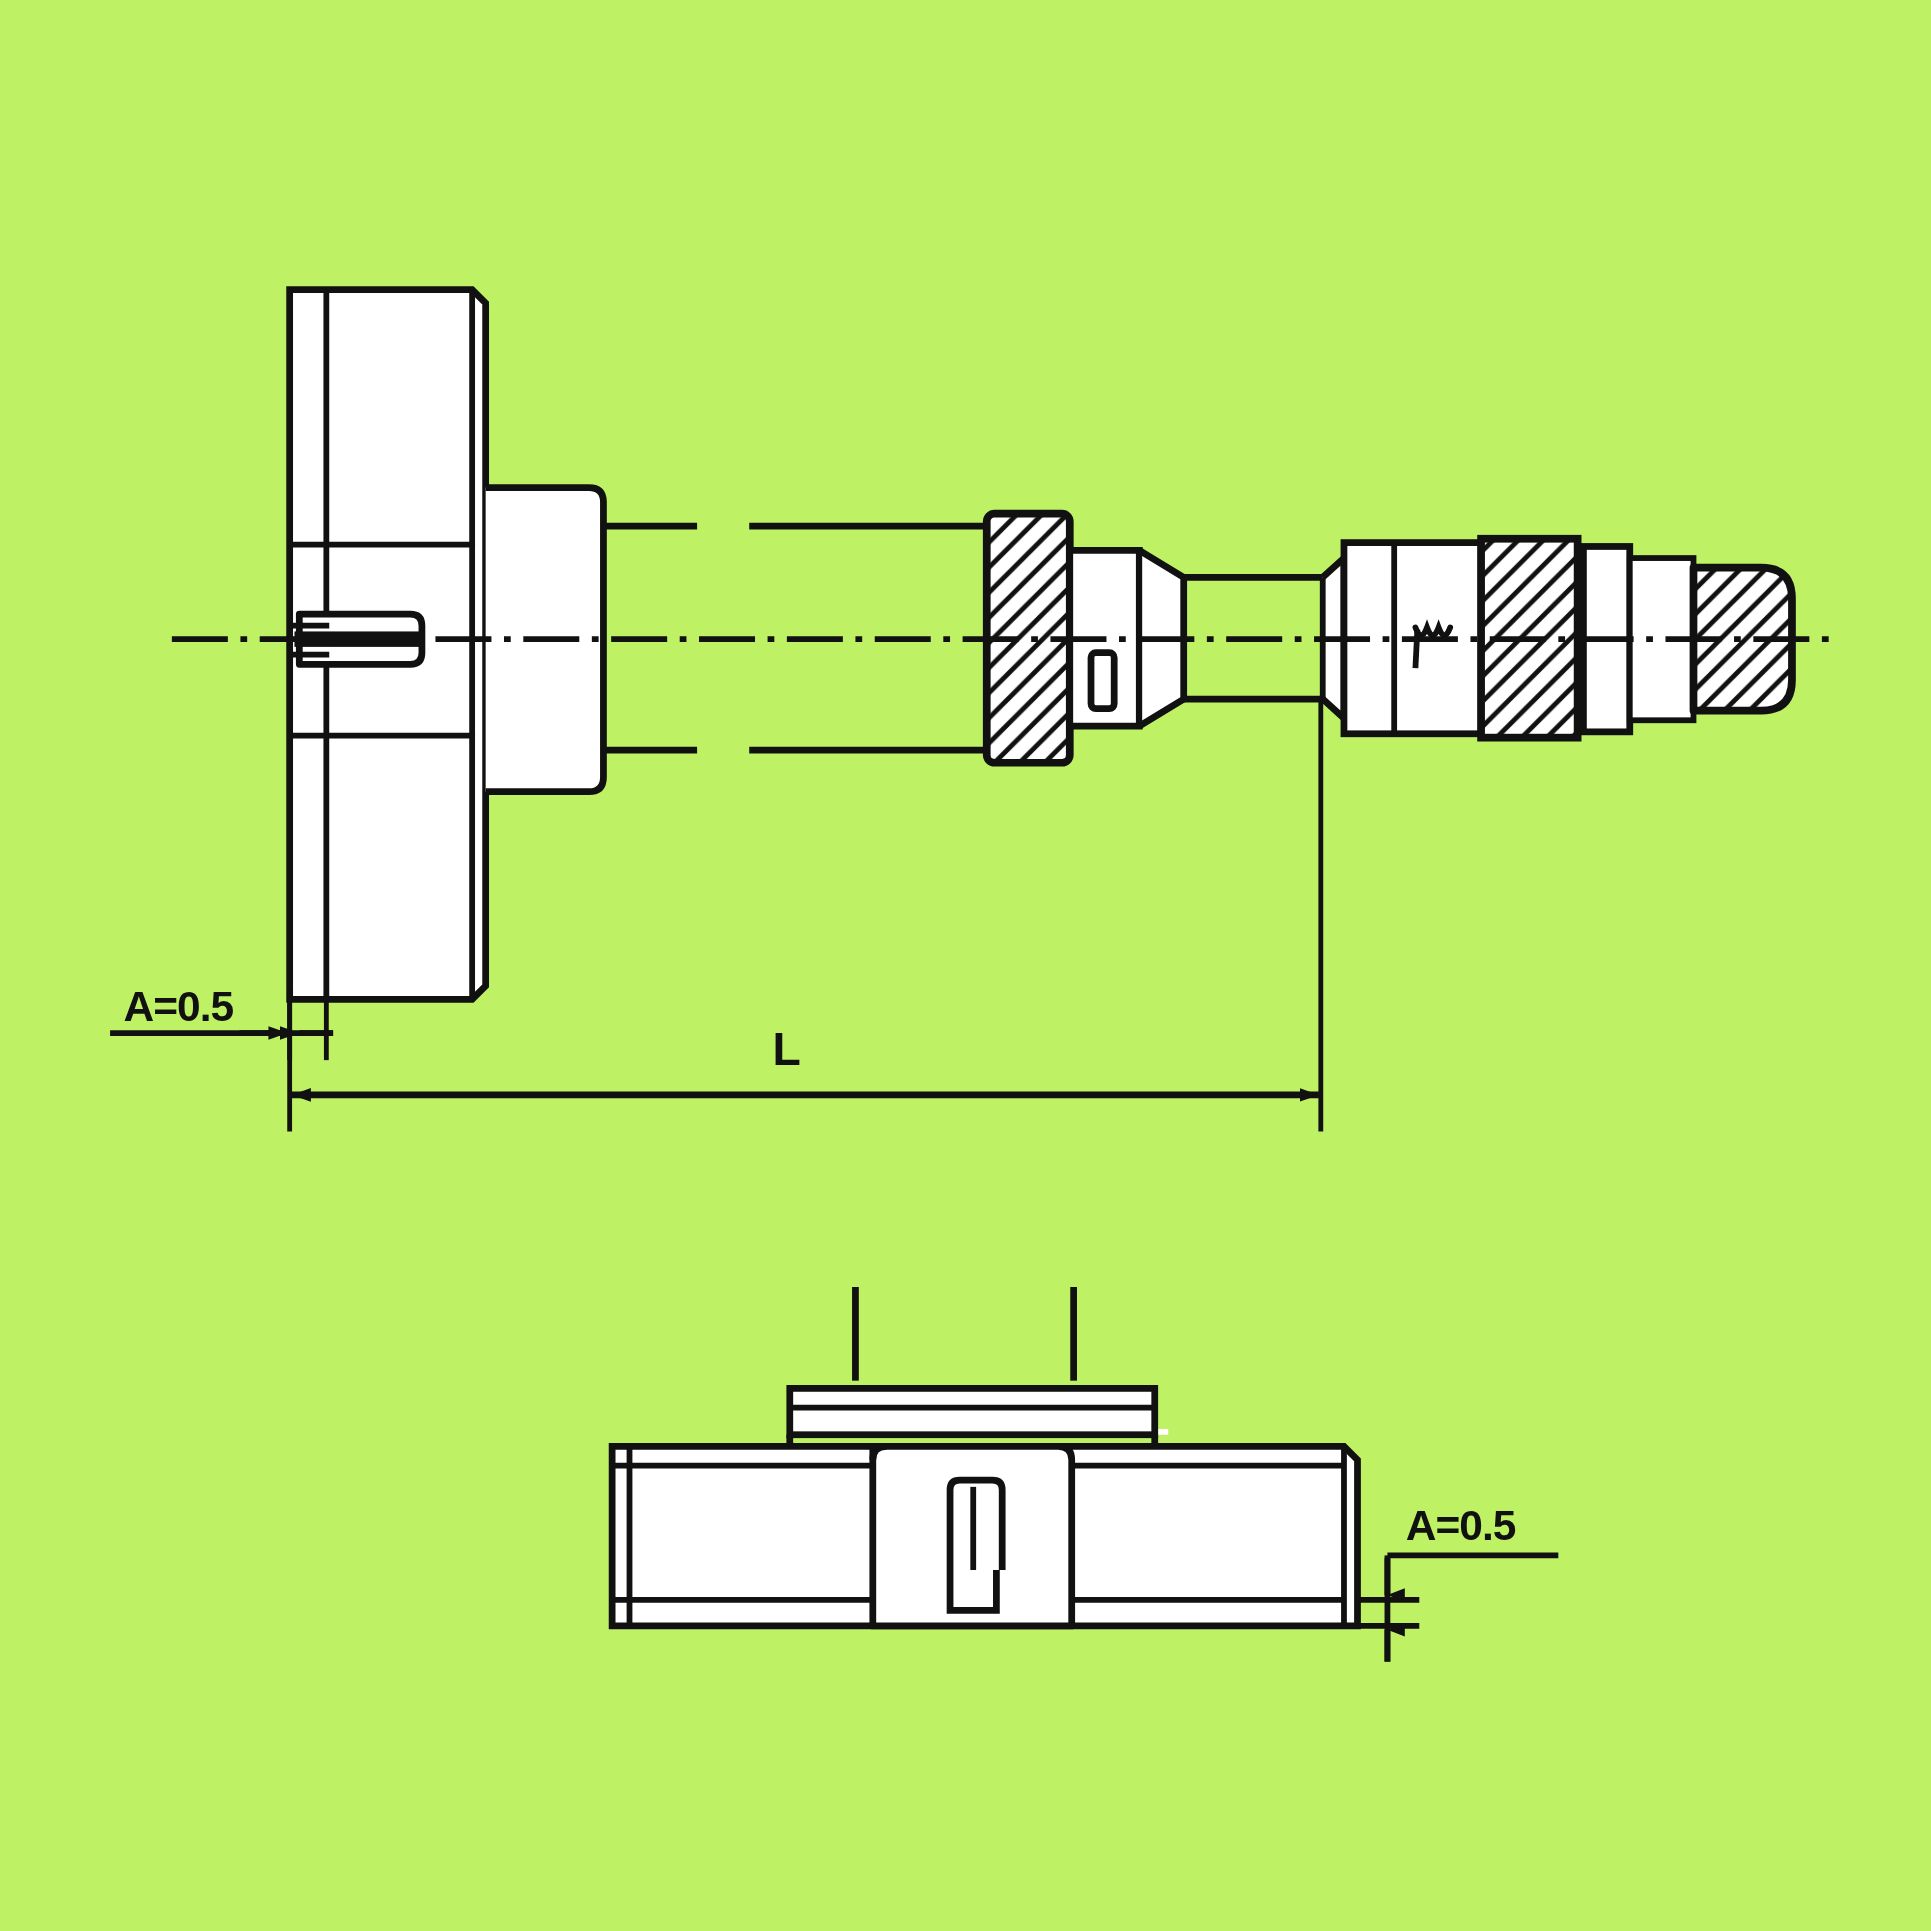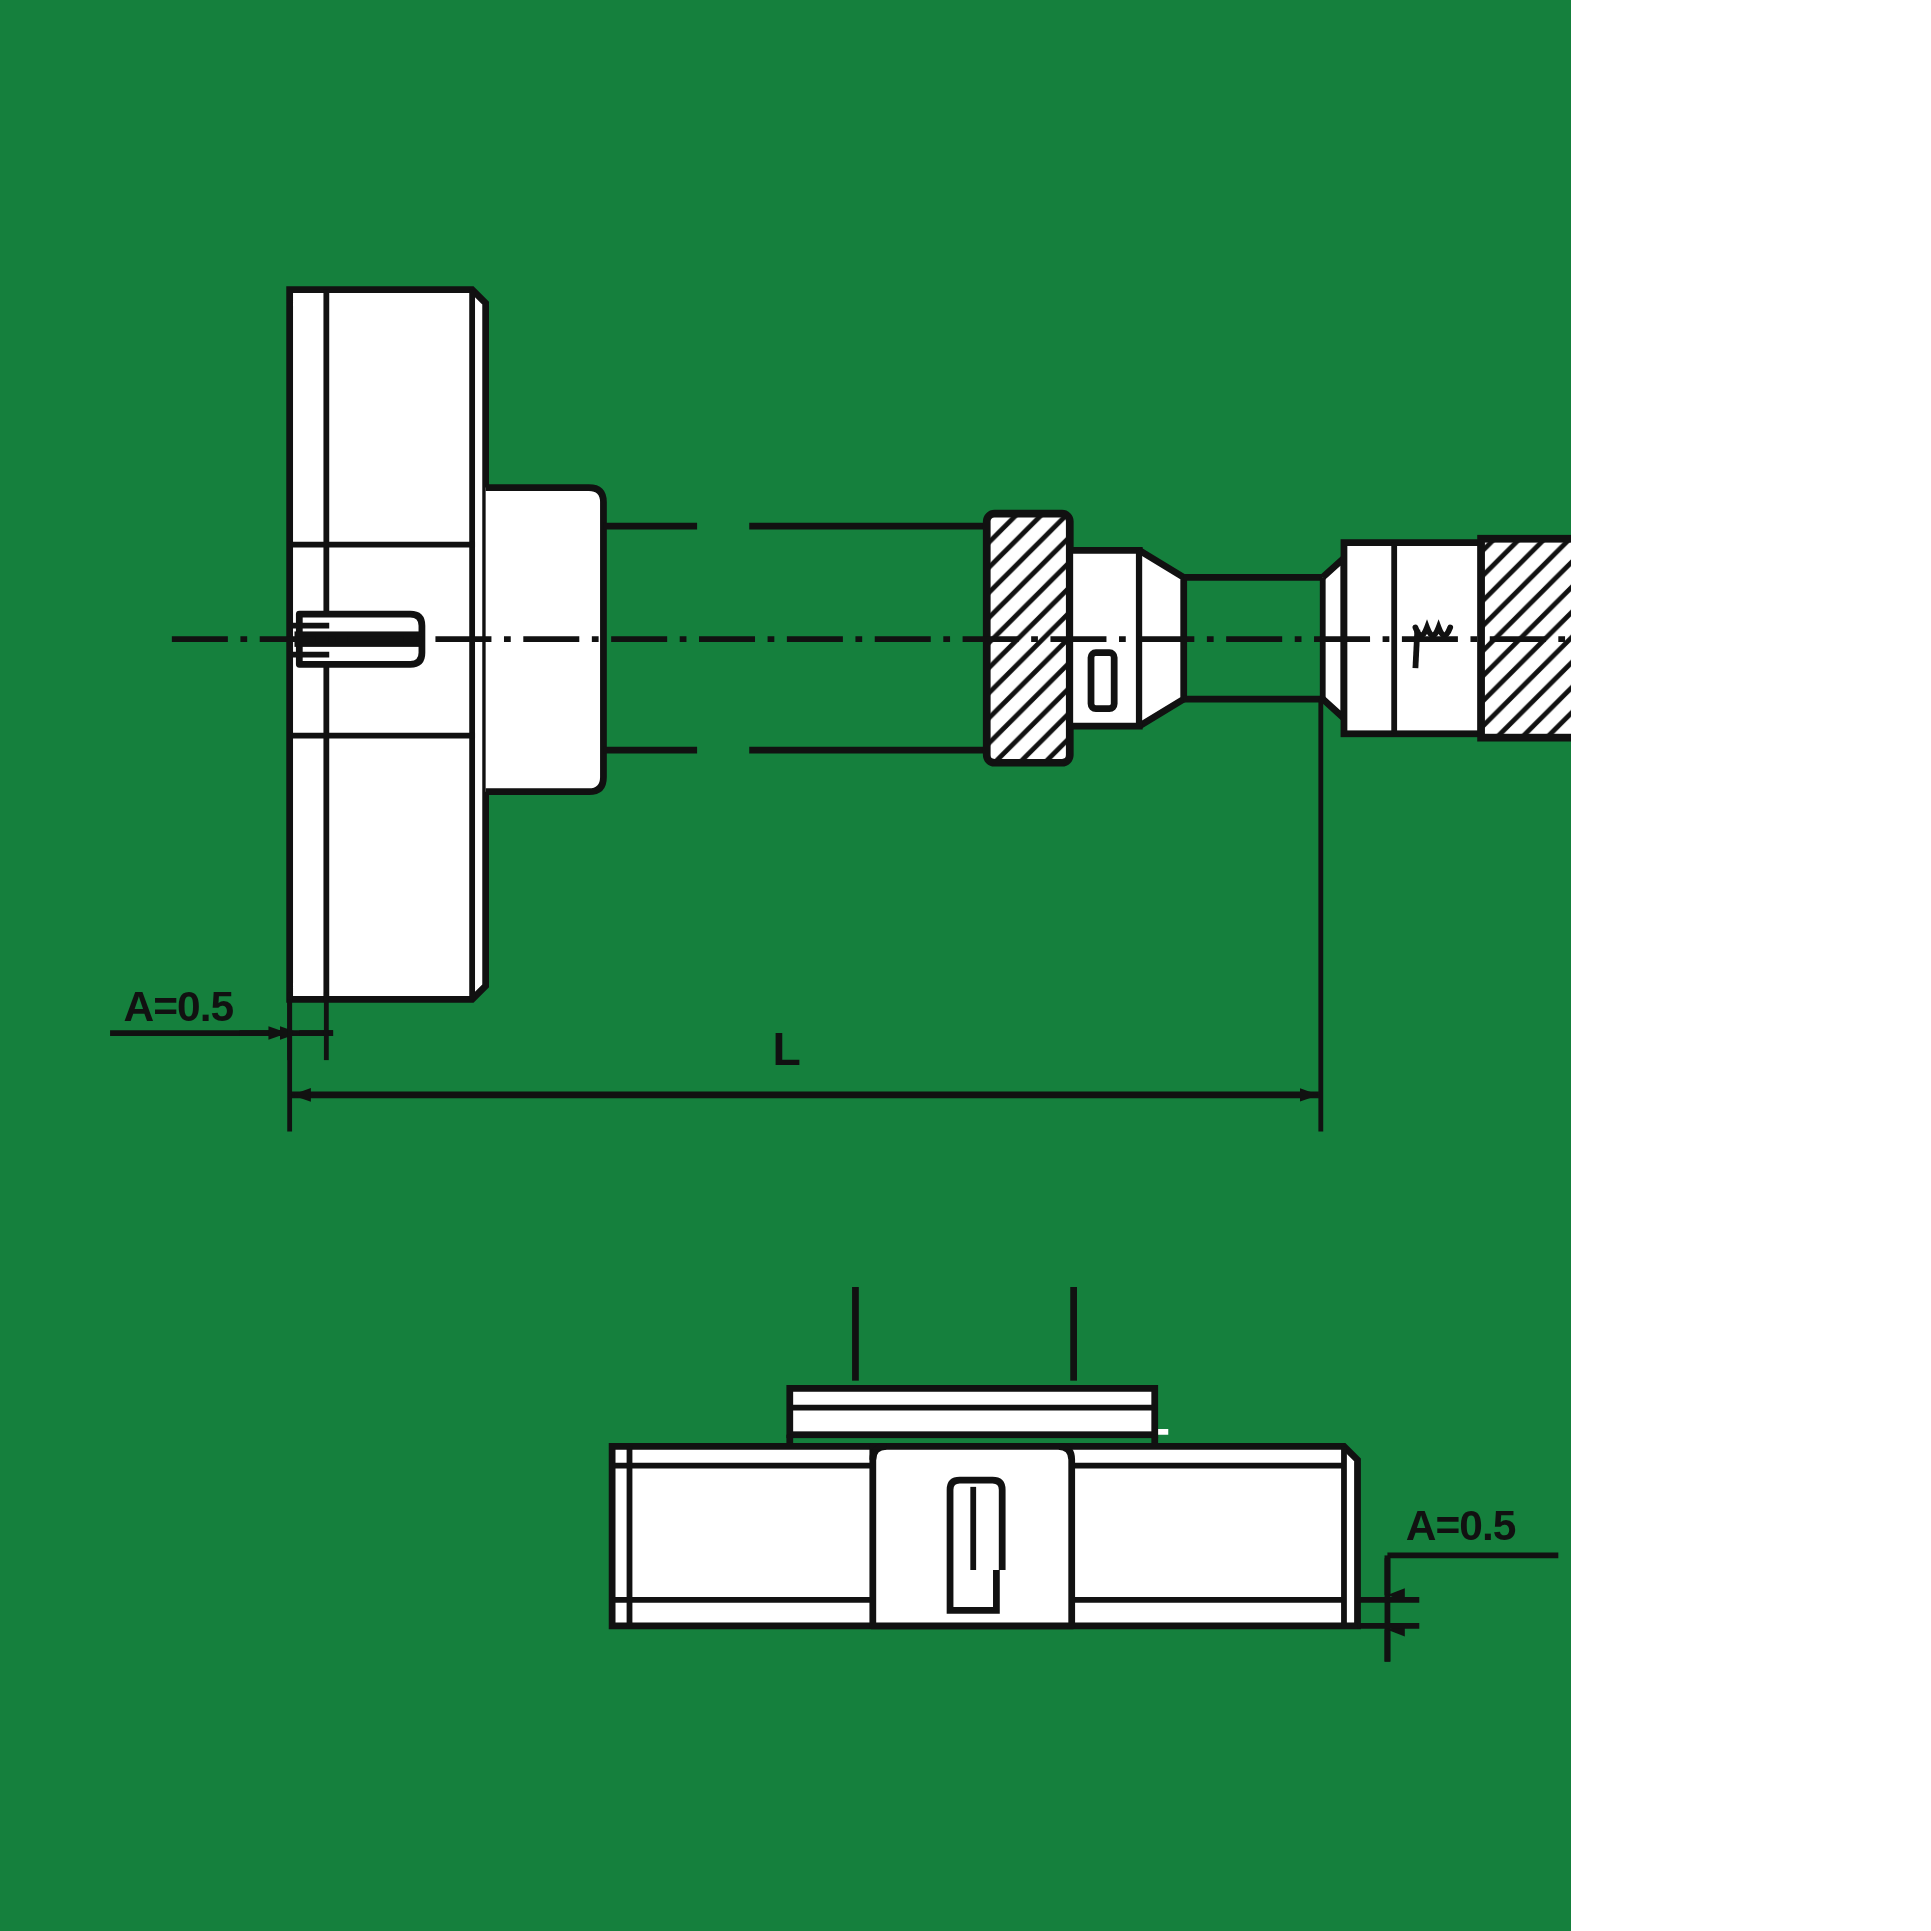--- a/index.html
+++ b/index.html
@@ -5,23 +5,23 @@
   html, body {
     margin: 0;
     padding: 0;
     background: #ffffff;
   }
   body {
     font-family: "Liberation Sans", sans-serif;
   }
   #sheet {
     position: relative;
-    width: 1571px;
+    width: 1931px;
     height: 1931px;
-    background: #15803d;
+    background: #bef264;
     overflow: hidden;
   }
   svg.drawing {
     position: absolute;
     top: 0;
     left: 0;
     width: 1931px;
     height: 1931px;
   }
   .dim-label {

